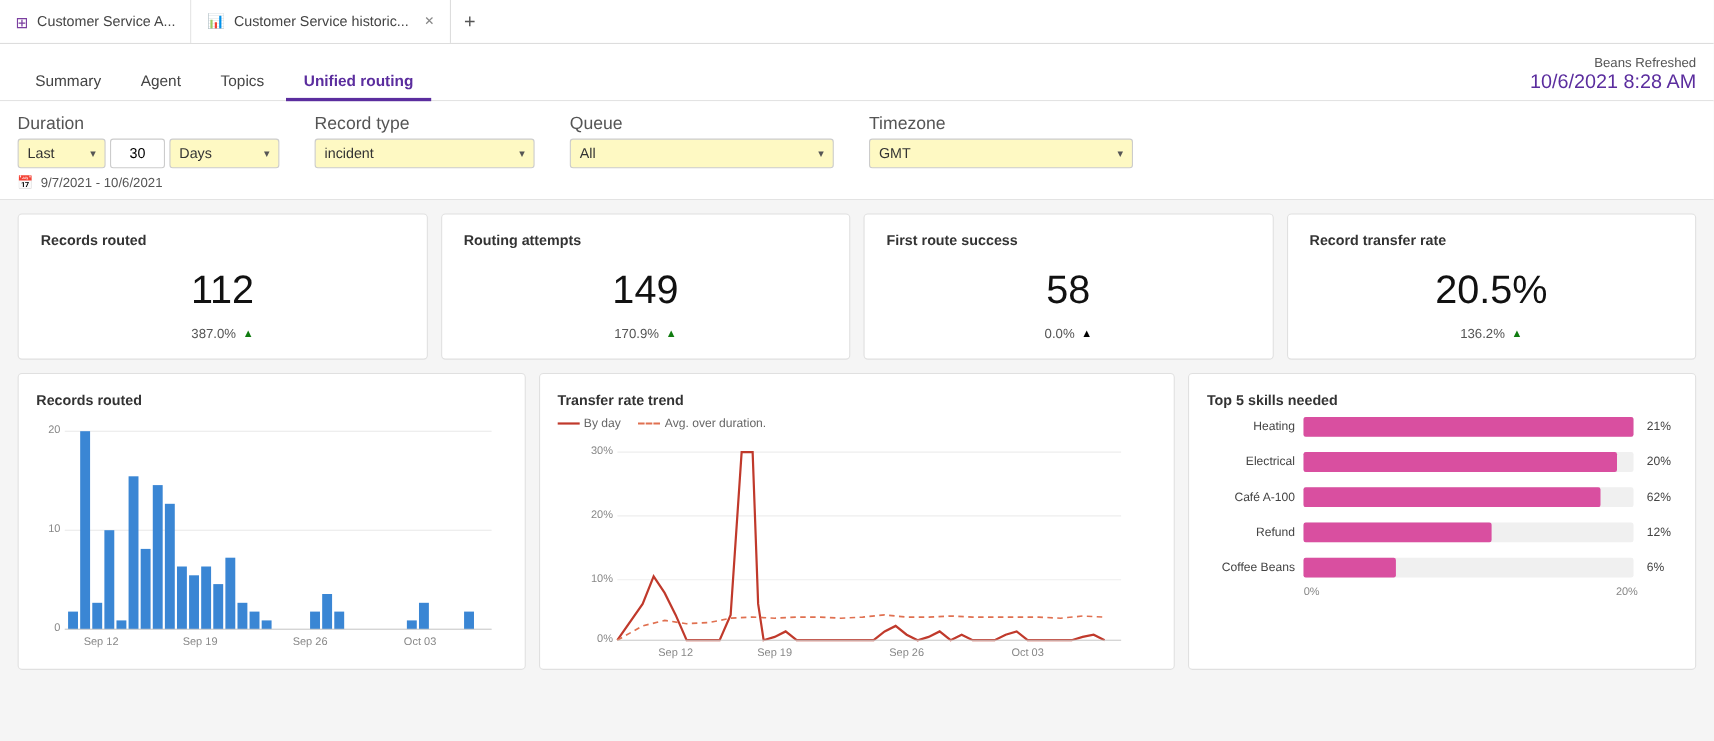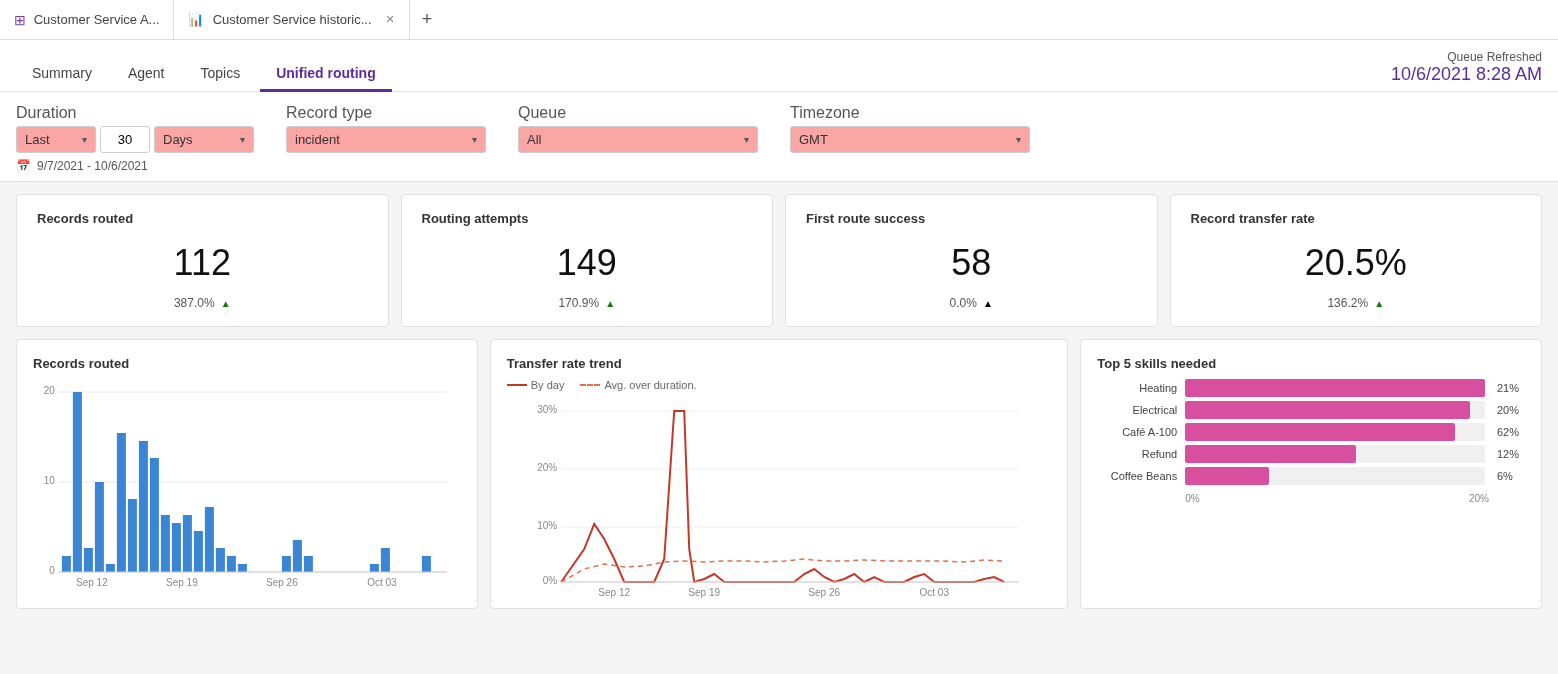--- a/index.html
+++ b/index.html
@@ -19,21 +19,21 @@
     .nav-tab.active { color: #5b2d9e; border-bottom: 3px solid #5b2d9e; font-weight: 600; }
     .last-refreshed { text-align: right; font-size: 12px; color: #555; padding-bottom: 6px; }
     .last-refreshed .refresh-date { color: #5b2d9e; font-size: 18px; }
 
     
     .filters-bar { background: #fff; padding: 12px 16px 8px; border-bottom: 1px solid #e0e0e0; }
     .filters-row { display: flex; gap: 12px; align-items: flex-end; flex-wrap: wrap; }
     .filter-group { display: flex; flex-direction: column; gap: 4px; }
     .filter-label { font-size: 16px; color: #555; }
     .filter-controls { display: flex; gap: 4px; align-items: center; }
-    .filter-select { border: 1px solid #ccc; border-radius: 3px; padding: 5px 8px; font-size: 13px; background: #fca5a5; cursor: pointer; display: flex; align-items: center; gap: 4px; min-width: 80px; }
+    .filter-select { border: 1px solid #ccc; border-radius: 3px; padding: 5px 8px; font-size: 13px; background: #fef9c3; cursor: pointer; display: flex; align-items: center; gap: 4px; min-width: 80px; }
     .filter-select .chevron { color: #555; font-size: 10px; margin-left: auto; }
     .filter-input-num { border: 1px solid #ccc; border-radius: 3px; padding: 5px 8px; font-size: 13px; width: 50px; text-align: center; }
     .filter-wide { min-width: 200px; }
     .filter-wider { min-width: 240px; }
     .date-range { font-size: 12px; color: #555; margin-top: 6px; display: flex; align-items: center; gap: 6px; }
 
     
     .kpi-section { display: flex; gap: 12px; padding: 12px 16px; background: #f5f5f5; }
     .kpi-card { background: #fff; border: 1px solid #e0e0e0; border-radius: 4px; flex: 1; padding: 16px 20px; }
     .kpi-title { font-size: 13px; font-weight: 600; color: #333; margin-bottom: 16px; }
@@ -50,21 +50,21 @@
     .chart-card.bar-h-chart-card { flex: 1.1; }
     .chart-title { font-size: 13px; font-weight: 600; color: #333; margin-bottom: 8px; }
 
     
     .line-legend { display: flex; gap: 16px; font-size: 11px; color: #666; margin-bottom: 8px; }
     .legend-line { display: flex; align-items: center; gap: 4px; }
     .legend-solid { width: 20px; height: 2px; background: #c0392b; display: inline-block; }
     .legend-dashed { width: 20px; height: 2px; border-top: 2px dashed #e07050; display: inline-block; }
 
     
-    .hbar-chart { display: flex; flex-direction: column; gap: 4px; margin-top: 8px; }
+    .hbar-chart { display: flex; flex-direction: column; gap: 14px; margin-top: 8px; }
     .hbar-row { display: flex; align-items: center; gap: 8px; }
     .hbar-label { font-size: 11px; color: #444; width: 80px; text-align: right; }
     .hbar-track { flex: 1; height: 18px; background: #f0f0f0; border-radius: 2px; position: relative; }
     .hbar-fill { height: 100%; background: #d94fa0; border-radius: 2px; }
     .hbar-pct { font-size: 11px; color: #444; margin-left: 4px; width: 28px; }
   </style>
 </head>
 <body>
 
 <div class="tab-bar">
@@ -81,21 +81,21 @@
 </div>
 
 <div class="nav-bar">
   <div class="nav-tabs">
     <div class="nav-tab">Summary</div>
     <div class="nav-tab">Agent</div>
     <div class="nav-tab">Topics</div>
     <div class="nav-tab active">Unified routing</div>
   </div>
   <div class="last-refreshed">
-    <div>Queue Refreshed</div>
+    <div>Beans Refreshed</div>
     <div class="refresh-date">10/6/2021 8:28 AM</div>
   </div>
 </div>
 
 <div class="filters-bar">
   <div class="filters-row">
 
     <div class="filter-group">
       <span class="filter-label">Duration</span>
       <div class="filter-controls">

